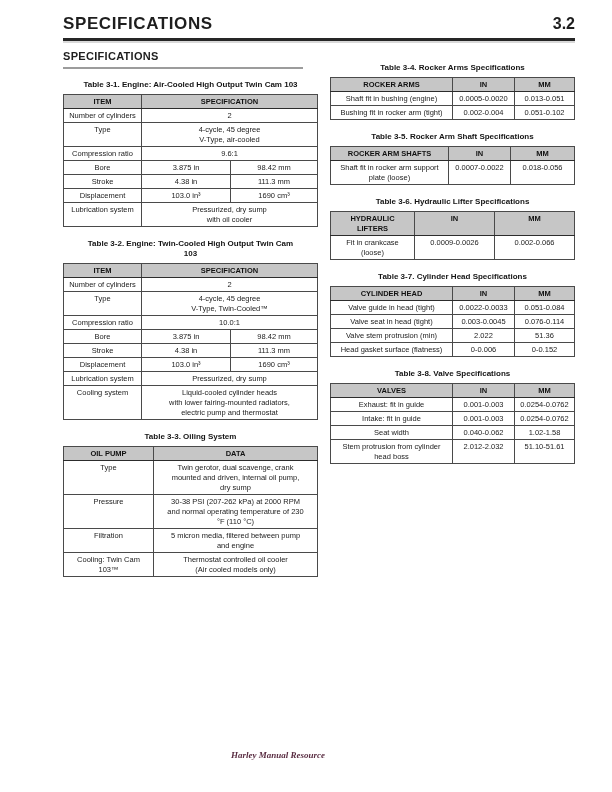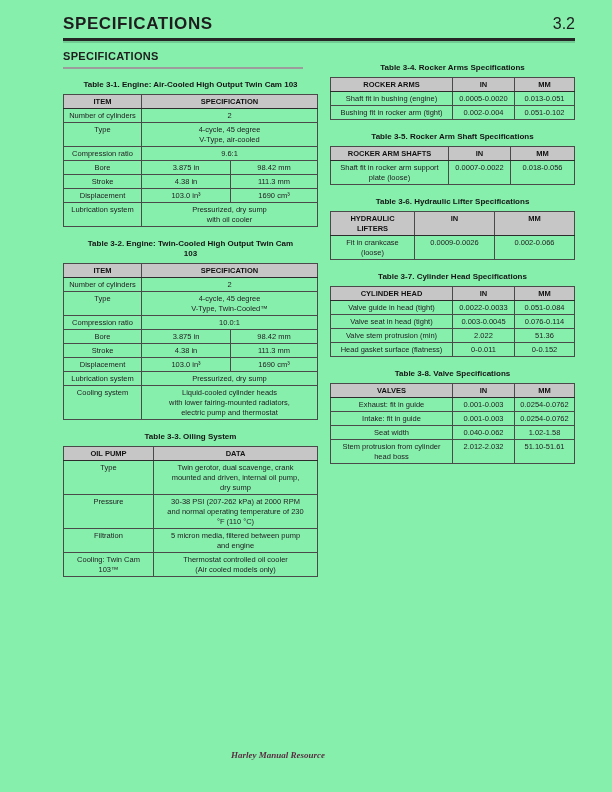--- a/index.html
+++ b/index.html
@@ -5,31 +5,31 @@
   :root{
     --table-header-bg:#c6c6c6;
     --border:#4a4a4a;
     --footer-brand:#5a2d42;
     --text:#1e1e1e;
   }
   *{box-sizing:border-box;margin:0;padding:0;}
   html,body{background:#888;}
   body{display:flex;justify-content:center;}
   .page{
-    position:relative;width:612px;height:792px;background:#86efac;
+    position:relative;width:612px;height:792px;background:#ffffff;
     font-family:"Liberation Sans", sans-serif;color:var(--text);
     overflow:hidden;
   }
   
   .page-header{
     position:absolute;left:63px;right:37px;top:14px;
     display:flex;justify-content:space-between;align-items:baseline;
   }
   .doc-title{font-size:17px;font-weight:bold;letter-spacing:.6px;}
-  .chapter-num{font-size:16px;font-weight:normal;}
+  .chapter-num{font-size:16px;font-weight:bold;}
   .header-rule{
     position:absolute;left:63px;right:37px;top:38px;height:3px;
     background:#262626;box-shadow:0 2px 0 rgba(0,0,0,.15);
   }
   .section-heading{
     position:absolute;left:63px;top:50px;width:240px;
     font-size:11px;font-weight:bold;letter-spacing:.3px;
     padding-bottom:5px;border-bottom:2.5px solid #9c9c9c;
   }
   
@@ -357,21 +357,21 @@
                   <td class="val" data-name="in-value">0.003-0.0045</td>
                   <td class="val" data-name="mm-value">0.076-0.114</td>
                 </tr>
                 <tr data-name="spec-row">
                   <td class="lbl" data-name="row-label">Valve stem protrusion (min)</td>
                   <td class="val" data-name="in-value">2.022</td>
                   <td class="val" data-name="mm-value">51.36</td>
                 </tr>
                 <tr data-name="spec-row">
                   <td class="lbl" data-name="row-label">Head gasket surface (flatness)</td>
-                  <td class="val" data-name="in-value">0-0.011</td>
+                  <td class="val" data-name="in-value">0-0.006</td>
                   <td class="val" data-name="mm-value">0-0.152</td>
                 </tr>
               </tbody>
             </table>
           </div>
       </section>
       <section class="tbl-section" data-name="table-3-8-section">
         <h3 class="tbl-title" data-name="table-title">Table 3-8. Valve Specifications</h3>
         <div data-name="valves-table">
             <table class="grid" data-name="spec-grid">

